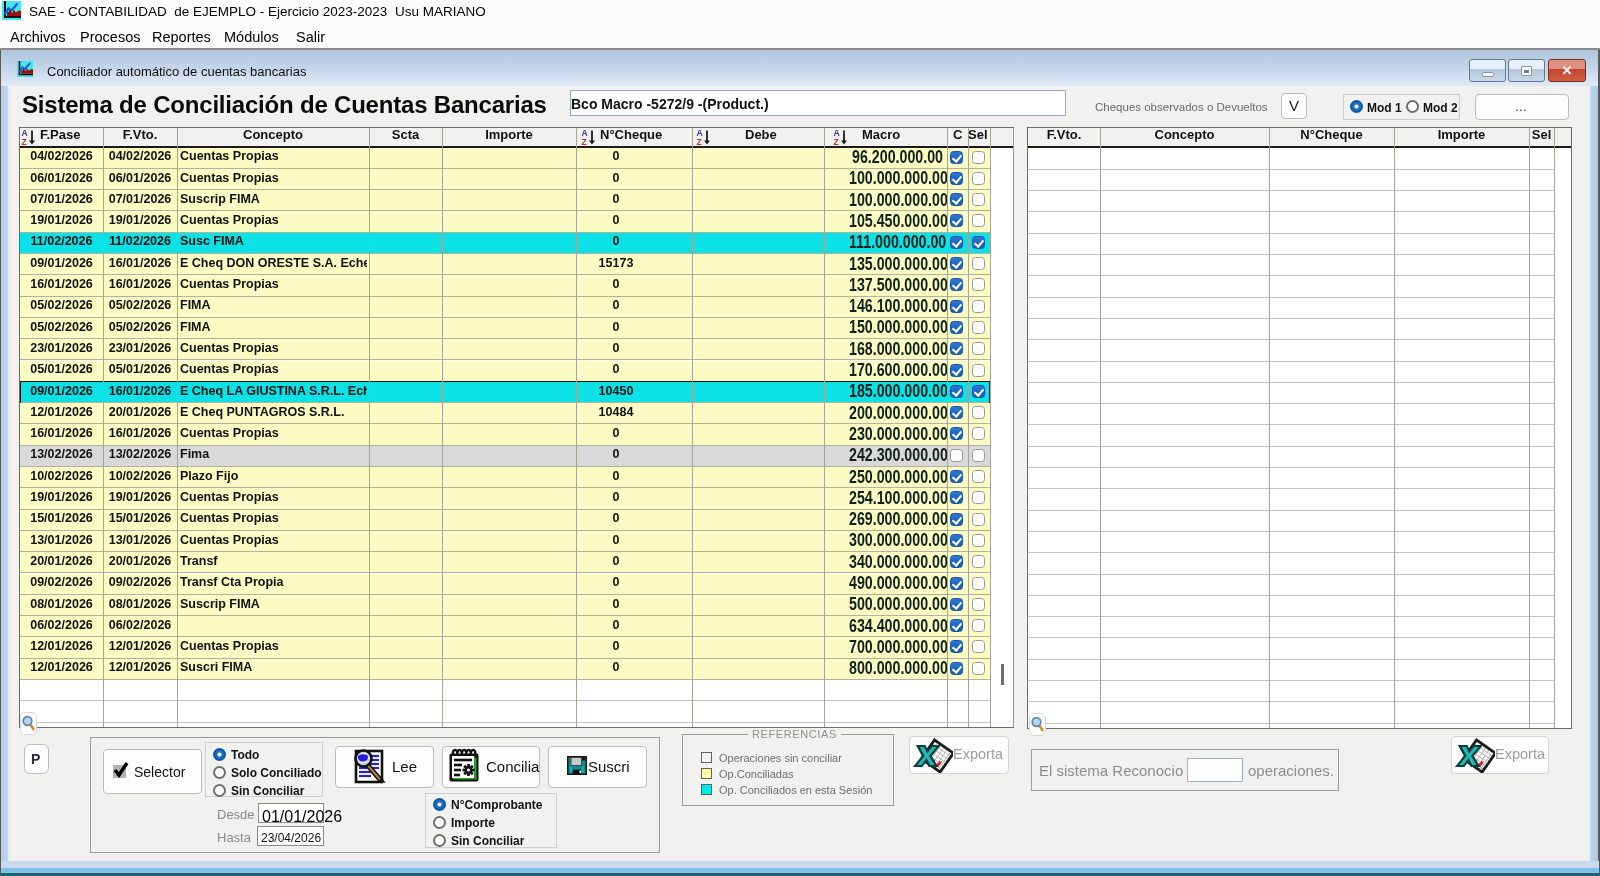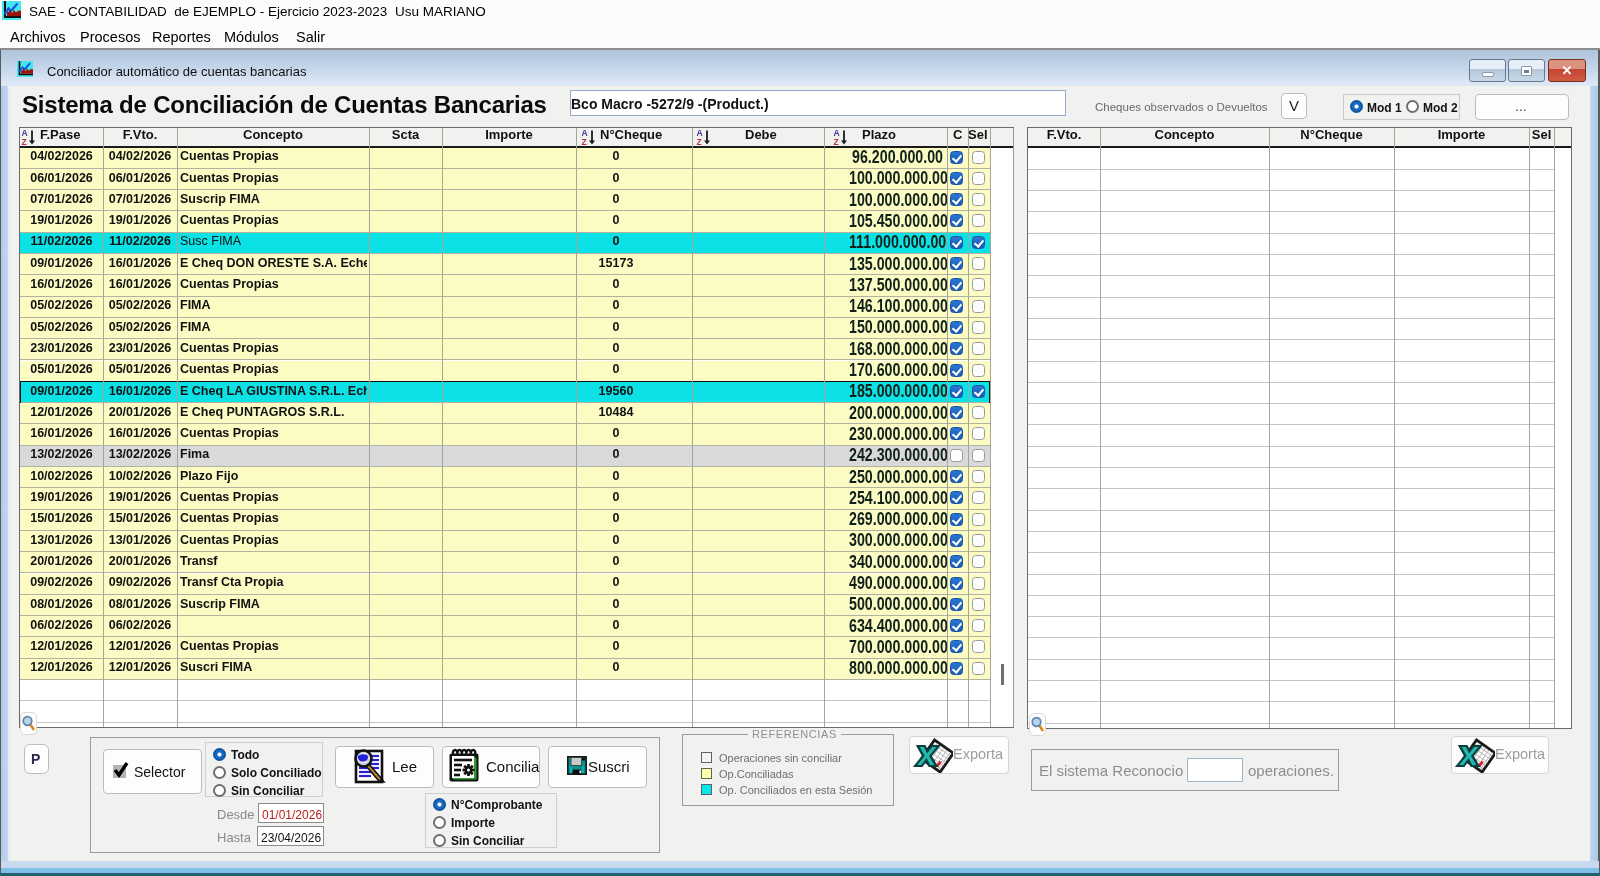--- a/index.html
+++ b/index.html
@@ -99,21 +99,21 @@
 <div class="lbl" style="left:20px;top:213.10000000000002px;width:83px;text-align:center;font-size:12.5px;font-weight:bold;color:#111">19/01/2026</div>
 <div class="lbl" style="left:103px;top:213.10000000000002px;width:74px;text-align:center;font-size:12.5px;font-weight:bold;color:#111">19/01/2026</div>
 <div class="lbl" style="left:180px;top:213.10000000000002px;width:187px;overflow:hidden;font-size:12.5px;font-weight:bold;color:#111">Cuentas Propias</div>
 <div class="lbl" style="left:576px;top:213.10000000000002px;width:80px;text-align:center;font-size:12.5px;font-weight:bold;color:#111">0</div>
 <div class="hb" style="left:824px;top:210.90000000000003px;width:119px;line-height:21.3px">105.450.000.00</div>
 <div class="chk on" style="left:950px;top:214.40000000000003px"></div>
 <div class="chk off" style="left:972px;top:214.40000000000003px"></div>
 <div class="abs" style="left:20px;top:232.70000000000005px;width:970px;height:21.3px;background:#0ce1e6;border-bottom:1px solid #b2b2a0"></div>
 <div class="lbl" style="left:20px;top:234.40000000000003px;width:83px;text-align:center;font-size:12.5px;font-weight:bold;color:#111">11/02/2026</div>
 <div class="lbl" style="left:103px;top:234.40000000000003px;width:74px;text-align:center;font-size:12.5px;font-weight:bold;color:#111">11/02/2026</div>
-<div class="lbl" style="left:180px;top:234.40000000000003px;width:187px;overflow:hidden;font-size:12.5px;font-weight:normal;color:#111">Susc FIMA</div>
+<div class="lbl" style="left:180px;top:234.40000000000003px;width:187px;overflow:hidden;font-size:12.5px;font-weight:bold;color:#111">Susc FIMA</div>
 <div class="lbl" style="left:576px;top:234.40000000000003px;width:80px;text-align:center;font-size:12.5px;font-weight:bold;color:#111">0</div>
 <div class="hb" style="left:824px;top:232.20000000000005px;width:119px;line-height:21.3px">111.000.000.00</div>
 <div class="chk on" style="left:950px;top:235.70000000000005px"></div>
 <div class="chk on" style="left:972px;top:235.70000000000005px"></div>
 <div class="abs" style="left:20px;top:254.00000000000006px;width:970px;height:21.3px;background:#fbfbc3;border-bottom:1px solid #b2b2a0"></div>
 <div class="lbl" style="left:20px;top:255.70000000000005px;width:83px;text-align:center;font-size:12.5px;font-weight:bold;color:#111">09/01/2026</div>
 <div class="lbl" style="left:103px;top:255.70000000000005px;width:74px;text-align:center;font-size:12.5px;font-weight:bold;color:#111">16/01/2026</div>
 <div class="lbl" style="left:180px;top:255.70000000000005px;width:187px;overflow:hidden;font-size:12.5px;font-weight:bold;color:#111">E Cheq DON ORESTE S.A. Echeq</div>
 <div class="lbl" style="left:576px;top:255.70000000000005px;width:80px;text-align:center;font-size:12.5px;font-weight:bold;color:#111">15173</div>
 <div class="hb" style="left:824px;top:253.50000000000006px;width:119px;line-height:21.3px">135.000.000.00</div>
@@ -157,21 +157,21 @@
 <div class="lbl" style="left:180px;top:362.2000000000001px;width:187px;overflow:hidden;font-size:12.5px;font-weight:bold;color:#111">Cuentas Propias</div>
 <div class="lbl" style="left:576px;top:362.2000000000001px;width:80px;text-align:center;font-size:12.5px;font-weight:bold;color:#111">0</div>
 <div class="hb" style="left:824px;top:360.0000000000001px;width:119px;line-height:21.3px">170.600.000.00</div>
 <div class="chk on" style="left:950px;top:363.5000000000001px"></div>
 <div class="chk off" style="left:972px;top:363.5000000000001px"></div>
 <div class="abs" style="left:20px;top:381.8000000000001px;width:970px;height:21.3px;background:#0ce1e6;border-bottom:1px solid #b2b2a0"></div>
 <div class="abs" style="left:20px;top:380.8000000000001px;width:970px;height:23.3px;border:1.5px solid #111;background:transparent"></div>
 <div class="lbl" style="left:20px;top:383.5000000000001px;width:83px;text-align:center;font-size:12.5px;font-weight:bold;color:#111">09/01/2026</div>
 <div class="lbl" style="left:103px;top:383.5000000000001px;width:74px;text-align:center;font-size:12.5px;font-weight:bold;color:#111">16/01/2026</div>
 <div class="lbl" style="left:180px;top:383.5000000000001px;width:187px;overflow:hidden;font-size:12.5px;font-weight:bold;color:#111">E Cheq LA GIUSTINA S.R.L. Eche</div>
-<div class="lbl" style="left:576px;top:383.5000000000001px;width:80px;text-align:center;font-size:12.5px;font-weight:bold;color:#111">19560</div>
+<div class="lbl" style="left:576px;top:383.5000000000001px;width:80px;text-align:center;font-size:12.5px;font-weight:bold;color:#111">10450</div>
 <div class="hb" style="left:824px;top:381.3000000000001px;width:119px;line-height:21.3px">185.000.000.00</div>
 <div class="chk on" style="left:950px;top:384.8000000000001px"></div>
 <div class="chk on" style="left:972px;top:384.8000000000001px"></div>
 <div class="abs" style="left:20px;top:403.10000000000014px;width:970px;height:21.3px;background:#fbfbc3;border-bottom:1px solid #b2b2a0"></div>
 <div class="lbl" style="left:20px;top:404.8000000000001px;width:83px;text-align:center;font-size:12.5px;font-weight:bold;color:#111">12/01/2026</div>
 <div class="lbl" style="left:103px;top:404.8000000000001px;width:74px;text-align:center;font-size:12.5px;font-weight:bold;color:#111">20/01/2026</div>
 <div class="lbl" style="left:180px;top:404.8000000000001px;width:187px;overflow:hidden;font-size:12.5px;font-weight:bold;color:#111">E Cheq PUNTAGROS S.R.L.</div>
 <div class="lbl" style="left:576px;top:404.8000000000001px;width:80px;text-align:center;font-size:12.5px;font-weight:bold;color:#111">10484</div>
 <div class="hb" style="left:824px;top:402.60000000000014px;width:119px;line-height:21.3px">200.000.000.00</div>
 <div class="chk on" style="left:950px;top:406.10000000000014px"></div>
@@ -309,21 +309,21 @@
 <line x1="11" y1="1.5" x2="11" y2="12" stroke="#1a1a1a" stroke-width="1.8"></line>
 <path d="M8 11.5 L14 11.5 L11 15.5 Z" fill="#1a1a1a"></path>
 </svg>
 <div class="lbl" style="left:745px;top:127.3px;font-size:13px;font-weight:bold;color:#111">Debe</div>
 <svg class="abs" style="left:833px;top:128.5px" width="15" height="16" viewBox="0 0 15 16">
 <text x="0.5" y="7" font-size="8.5" font-weight="bold" fill="#3a3a9e" font-family="Liberation Sans">A</text>
 <text x="0.5" y="15.5" font-size="8.5" font-weight="bold" fill="#b23838" font-family="Liberation Sans">Z</text>
 <line x1="11" y1="1.5" x2="11" y2="12" stroke="#1a1a1a" stroke-width="1.8"></line>
 <path d="M8 11.5 L14 11.5 L11 15.5 Z" fill="#1a1a1a"></path>
 </svg>
-<div class="lbl" style="left:862px;top:127.3px;font-size:13px;font-weight:bold;color:#111">Plazo</div>
+<div class="lbl" style="left:862px;top:127.3px;font-size:13px;font-weight:bold;color:#111">Macro</div>
 <div class="lbl" style="left:953px;top:127.3px;font-size:13px;font-weight:bold;color:#111">C</div>
 <div class="lbl" style="left:968px;top:127.3px;font-size:13px;font-weight:bold;color:#111">Sel</div>
 <div class="abs" style="left:20px;top:712px;width:17px;height:23px;background:#fdfdfd;border:1px solid #d9d9d9;border-radius:5px"></div>
 <svg class="abs" style="left:21px;top:715px" width="16" height="18" viewBox="0 0 16 18">
 <line x1="9" y1="9" x2="13" y2="15" stroke="#e08820" stroke-width="2.6"></line>
 <circle cx="6.5" cy="6" r="4.3" fill="#b9d4ea" stroke="#5e86ab" stroke-width="1.7"></circle>
 </svg>
 <div class="abs" style="left:1027px;top:127px;width:545px;height:602px;border:1px solid #6b6b6b;background:#fff"></div>
 <div class="abs" style="left:1028px;top:128px;width:543px;height:17.5px;background:#f1f1f0"></div>
 <div class="abs" style="left:1028px;top:145.5px;width:543px;height:2px;background:#1a1a1a"></div>
@@ -380,21 +380,21 @@
 <div class="lbl" style="left:134px;top:764px;font-size:14px;color:#111">Selector</div>
 <div class="abs" style="left:205px;top:742px;width:118px;height:55px;border:1px solid #cfcfcf"></div>
 <div class="rad on" style="left:213px;top:748px"></div>
 <div class="lbl" style="left:231px;top:748px;font-size:12px;font-weight:bold;color:#111">Todo</div>
 <div class="rad" style="left:213px;top:766px"></div>
 <div class="lbl" style="left:231px;top:766px;font-size:12px;font-weight:bold;color:#111">Solo Conciliado</div>
 <div class="rad" style="left:213px;top:784px"></div>
 <div class="lbl" style="left:231px;top:784px;font-size:12px;font-weight:bold;color:#111">Sin Conciliar</div>
 <div class="lbl" style="left:217px;top:807px;font-size:13px;color:#8a8a8a">Desde</div>
 <div class="abs" style="left:258px;top:803px;width:66px;height:20px;background:#fff;border:1px solid #8a8a8a"></div>
-<div class="lbl" style="left:262px;top:808px;font-size:12px;color:#b91c1c">01/01/2026</div>
+<div class="lbl" style="left:262px;top:808px;font-size:16px;color:#000000">01/01/2026</div>
 <div class="lbl" style="left:217px;top:830px;font-size:13px;color:#8a8a8a">Hasta</div>
 <div class="abs" style="left:257px;top:826px;width:67px;height:20px;background:#fff;border:1px solid #8a8a8a"></div>
 <div class="lbl" style="left:261px;top:831px;font-size:12px;color:#111">23/04/2026</div>
 <div class="btn" style="left:335px;top:746px;width:99px;height:42px"></div>
 <svg class="abs" style="left:351px;top:748px" width="38" height="38" viewBox="0 0 38 38">
 <rect x="5" y="3" width="26" height="31" fill="#fff" stroke="#111" stroke-width="2.6"></rect>
 <g stroke="#2a22cc" stroke-width="2.2">
 <line x1="8" y1="8" x2="28" y2="8"></line>
       <line x1="8" y1="12" x2="28" y2="12"></line>
 <line x1="8" y1="16" x2="28" y2="16"></line>

